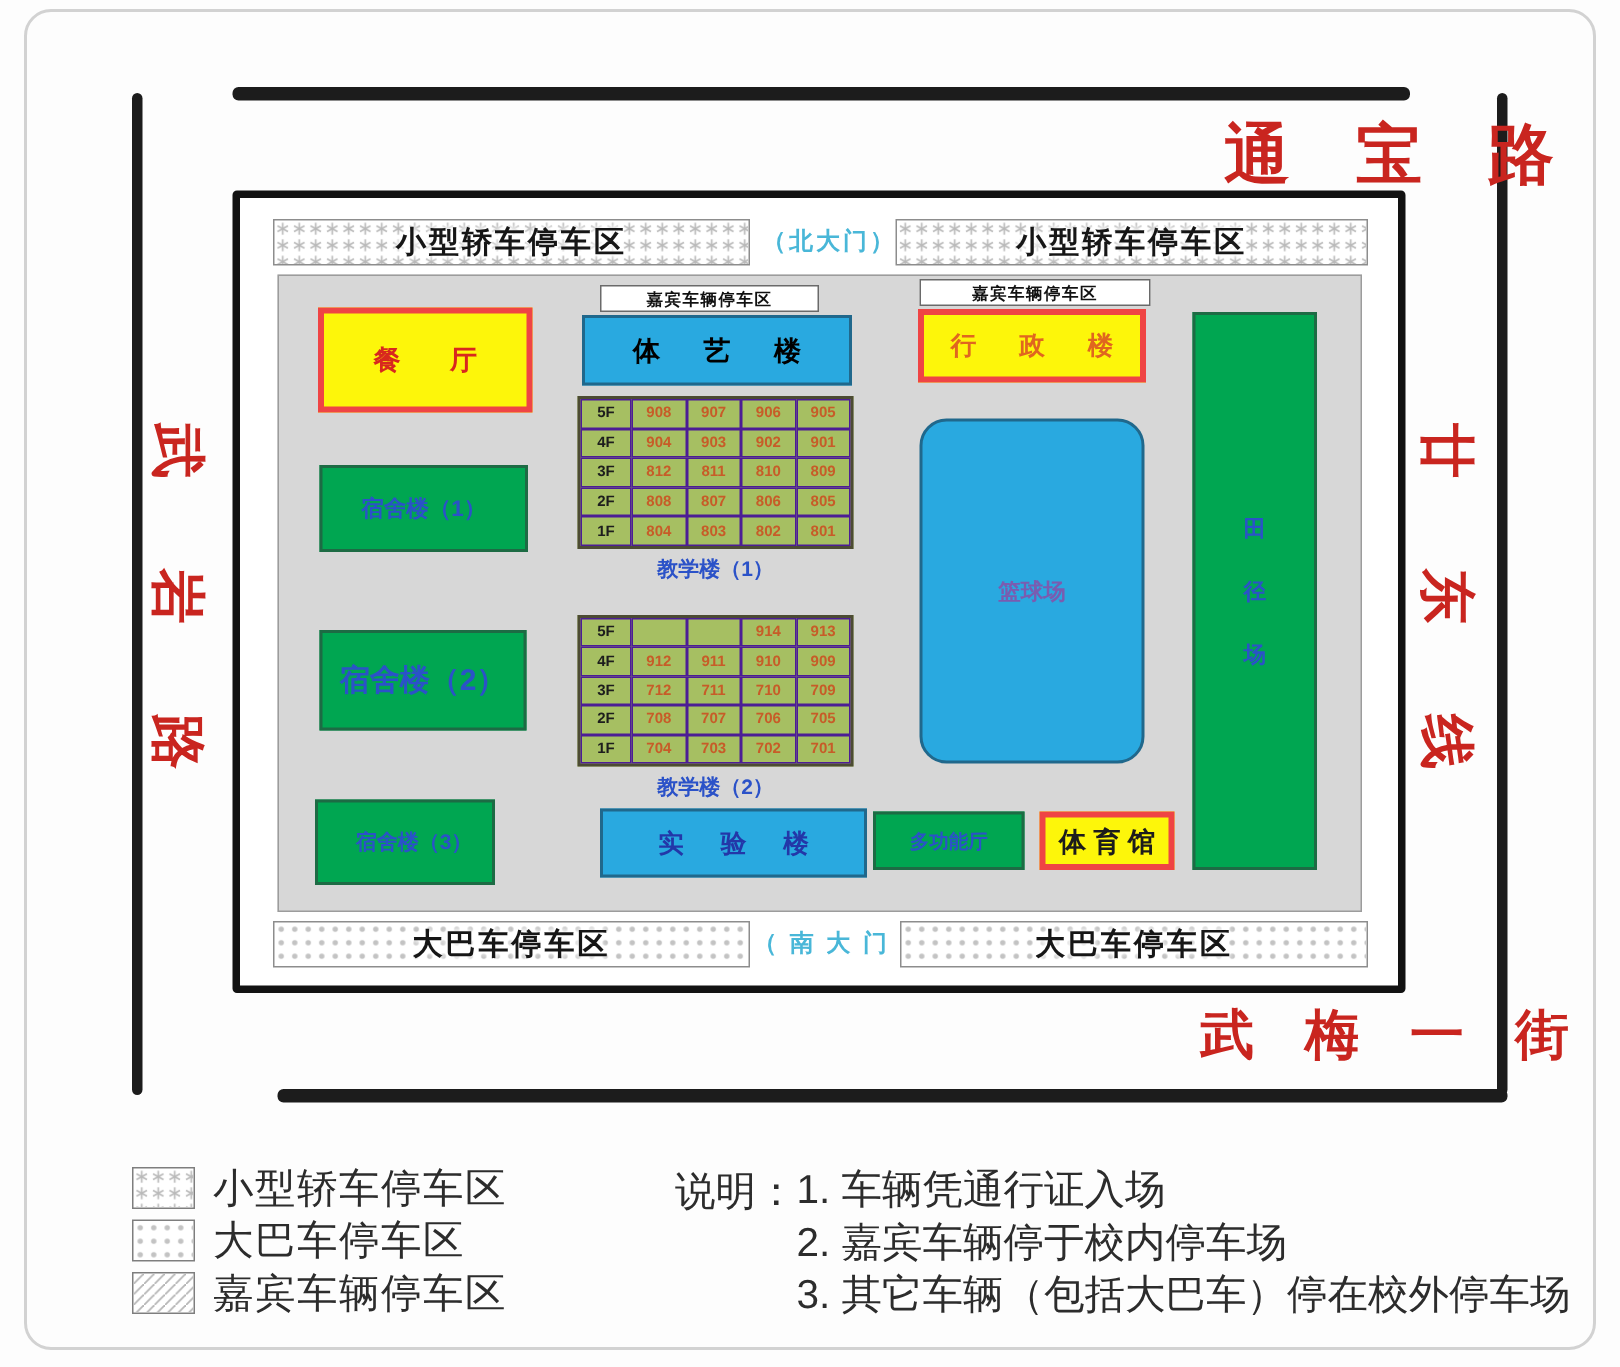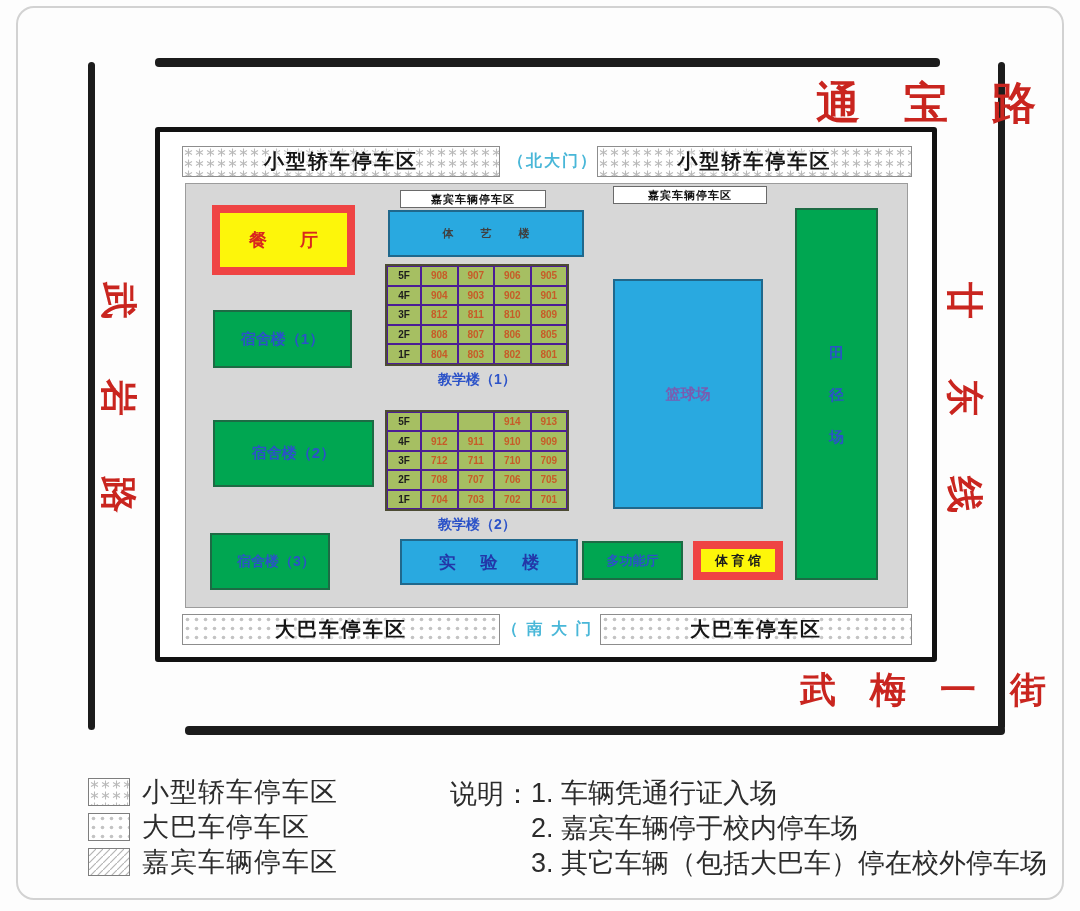--- a/index.html
+++ b/index.html
@@ -44,21 +44,21 @@
   .gate{position:absolute;color:var(--gate-blue);font-size:16px;font-weight:bold;
     letter-spacing:2px;white-space:nowrap;}
 
   
   .campus{position:absolute;left:25px;top:51px;width:723px;height:425px;
     background:var(--gray-area);border:1px solid #9c9c9c;}
 
   
   .bld{position:absolute;display:flex;align-items:center;justify-content:center;
     font-weight:bold;text-align:center;}
-  .b-yellow{background:var(--yellow);border:8px solid #ef4444;}
+  .b-yellow{background:var(--yellow);border:4px solid #ef4444;}
   .b-blue{background:var(--blue);border:2px solid #20688c;}
   .b-green{background:var(--green);border:2px solid #1d6b44;}
   .guest-lbl{position:absolute;background:#fff;border:1px solid #6a6a6a;
     display:flex;align-items:center;justify-content:center;
     font-size:11px;font-weight:bold;color:#111;letter-spacing:1px;}
 
   
   .ttable{position:absolute;display:grid;grid-template-rows:repeat(5,1fr);
     border:2px solid #4c4b33;background:var(--table-green);}
   .trow{display:grid;grid-template-columns:34px 1fr 1fr 1fr 1fr;}
@@ -138,23 +138,24 @@
           <rect width="100%" height="100%" fill="url(#pat-stars)"></rect>
         </svg>
       <span class="lbl">小型轿车停车区</span>
     </div>
 
     <div class="campus"></div>
 
     <div class="bld b-yellow" style="left:52px;top:73px;width:143px;height:70px;font-size:18px;color:#d8281e;letter-spacing:14px;text-indent:14px;">餐  厅</div>
 
     <div class="guest-lbl" style="left:240px;top:58px;width:146px;height:18px;">嘉宾车辆停车区</div>
-    <div class="bld b-blue" style="left:228px;top:78px;width:196px;height:47px;font-size:11px;color:#404040;letter-spacing:12px;text-indent:12px;">体 艺 楼</div>
+    <div class="bld b-blue" style="left:228px;top:78px;width:180px;height:47px;font-size:18px;color:#000000;letter-spacing:12px;text-indent:12px;">体 艺 楼</div>
 
     <div class="guest-lbl" style="left:453px;top:54px;width:154px;height:18px;">嘉宾车辆停车区</div>
+    <div class="bld b-yellow" style="left:452px;top:74px;width:152px;height:49px;font-size:17px;color:#e0661f;letter-spacing:12px;text-indent:12px;">行 政 楼</div>
 
     <div class="ttable" style="left:225px;top:132px;width:184px;height:102px;">
       <div class="trow">
         <div class="cell floor">5F</div>
         <div class="cell room">908</div>
         <div class="cell room">907</div>
         <div class="cell room">906</div>
         <div class="cell room">905</div>
       </div>
       <div class="trow">
@@ -182,21 +183,21 @@
         <div class="cell floor">1F</div>
         <div class="cell room">804</div>
         <div class="cell room">803</div>
         <div class="cell room">802</div>
         <div class="cell room">801</div>
       </div>
     </div>
     <div class="tcaption" style="left:225px;top:239px;">教学楼（1）</div>
 
     <div class="bld b-green" style="left:53px;top:178px;width:139px;height:58px;font-size:15px;color:#2b52c8;">宿舍楼（1）</div>
-    <div class="bld b-green" style="left:53px;top:288px;width:161px;height:67px;font-size:15px;color:#2b52c8;">宿舍楼（2）</div>
+    <div class="bld b-green" style="left:53px;top:288px;width:138px;height:67px;font-size:20px;color:#2b52c8;">宿舍楼（2）</div>
 
     <div class="ttable" style="left:225px;top:278px;width:184px;height:101px;">
       <div class="trow">
         <div class="cell floor">5F</div>
         <div class="cell room"></div>
         <div class="cell room"></div>
         <div class="cell room">914</div>
         <div class="cell room">913</div>
       </div>
       <div class="trow">
@@ -226,23 +227,23 @@
         <div class="cell room">703</div>
         <div class="cell room">702</div>
         <div class="cell room">701</div>
       </div>
     </div>
     <div class="tcaption" style="left:225px;top:384px;">教学楼（2）</div>
 
     <div class="bld b-green" style="left:50px;top:401px;width:120px;height:57px;font-size:14px;color:#2b52c8;padding-left:12px;">宿舍楼（3）</div>
     <div class="bld b-blue" style="left:225px;top:407px;width:178px;height:46px;font-size:17px;color:#2337a8;letter-spacing:10px;text-indent:10px;margin-left:15px;">实 验 楼</div>
     <div class="bld b-green" style="left:422px;top:409px;width:101px;height:39px;font-size:13px;color:#2b52c8;">多功能厅</div>
-    <div class="bld b-yellow" style="left:533px;top:409px;width:90px;height:39px;font-size:13px;color:#1c1c1c;">体 育 馆</div>
-
-    <div class="bld b-blue" style="left:453px;top:147px;width:150px;height:230px;font-size:15px;color:#7a5cb0;">篮球场</div>
+    <div class="bld b-yellow" style="left:533px;top:409px;width:90px;height:39px;font-size:18px;color:#1c1c1c;">体 育 馆</div>
+
+    <div class="bld b-blue" style="left:453px;top:147px;width:150px;height:230px;font-size:15px;color:#7a5cb0;border-radius:18px;">篮球场</div>
     <div class="bld b-green vtext" style="left:635px;top:76px;width:83px;height:372px;font-size:15px;color:#2b52c8;">
       <span>田</span>
       <span>径</span>
       <span>场</span>
     </div>
 
     <div class="pstrip" style="left:22px;top:482px;width:318px;">
       <svg class="fill">
           <rect width="100%" height="100%" fill="url(#pat-dots)"></rect>
         </svg>

